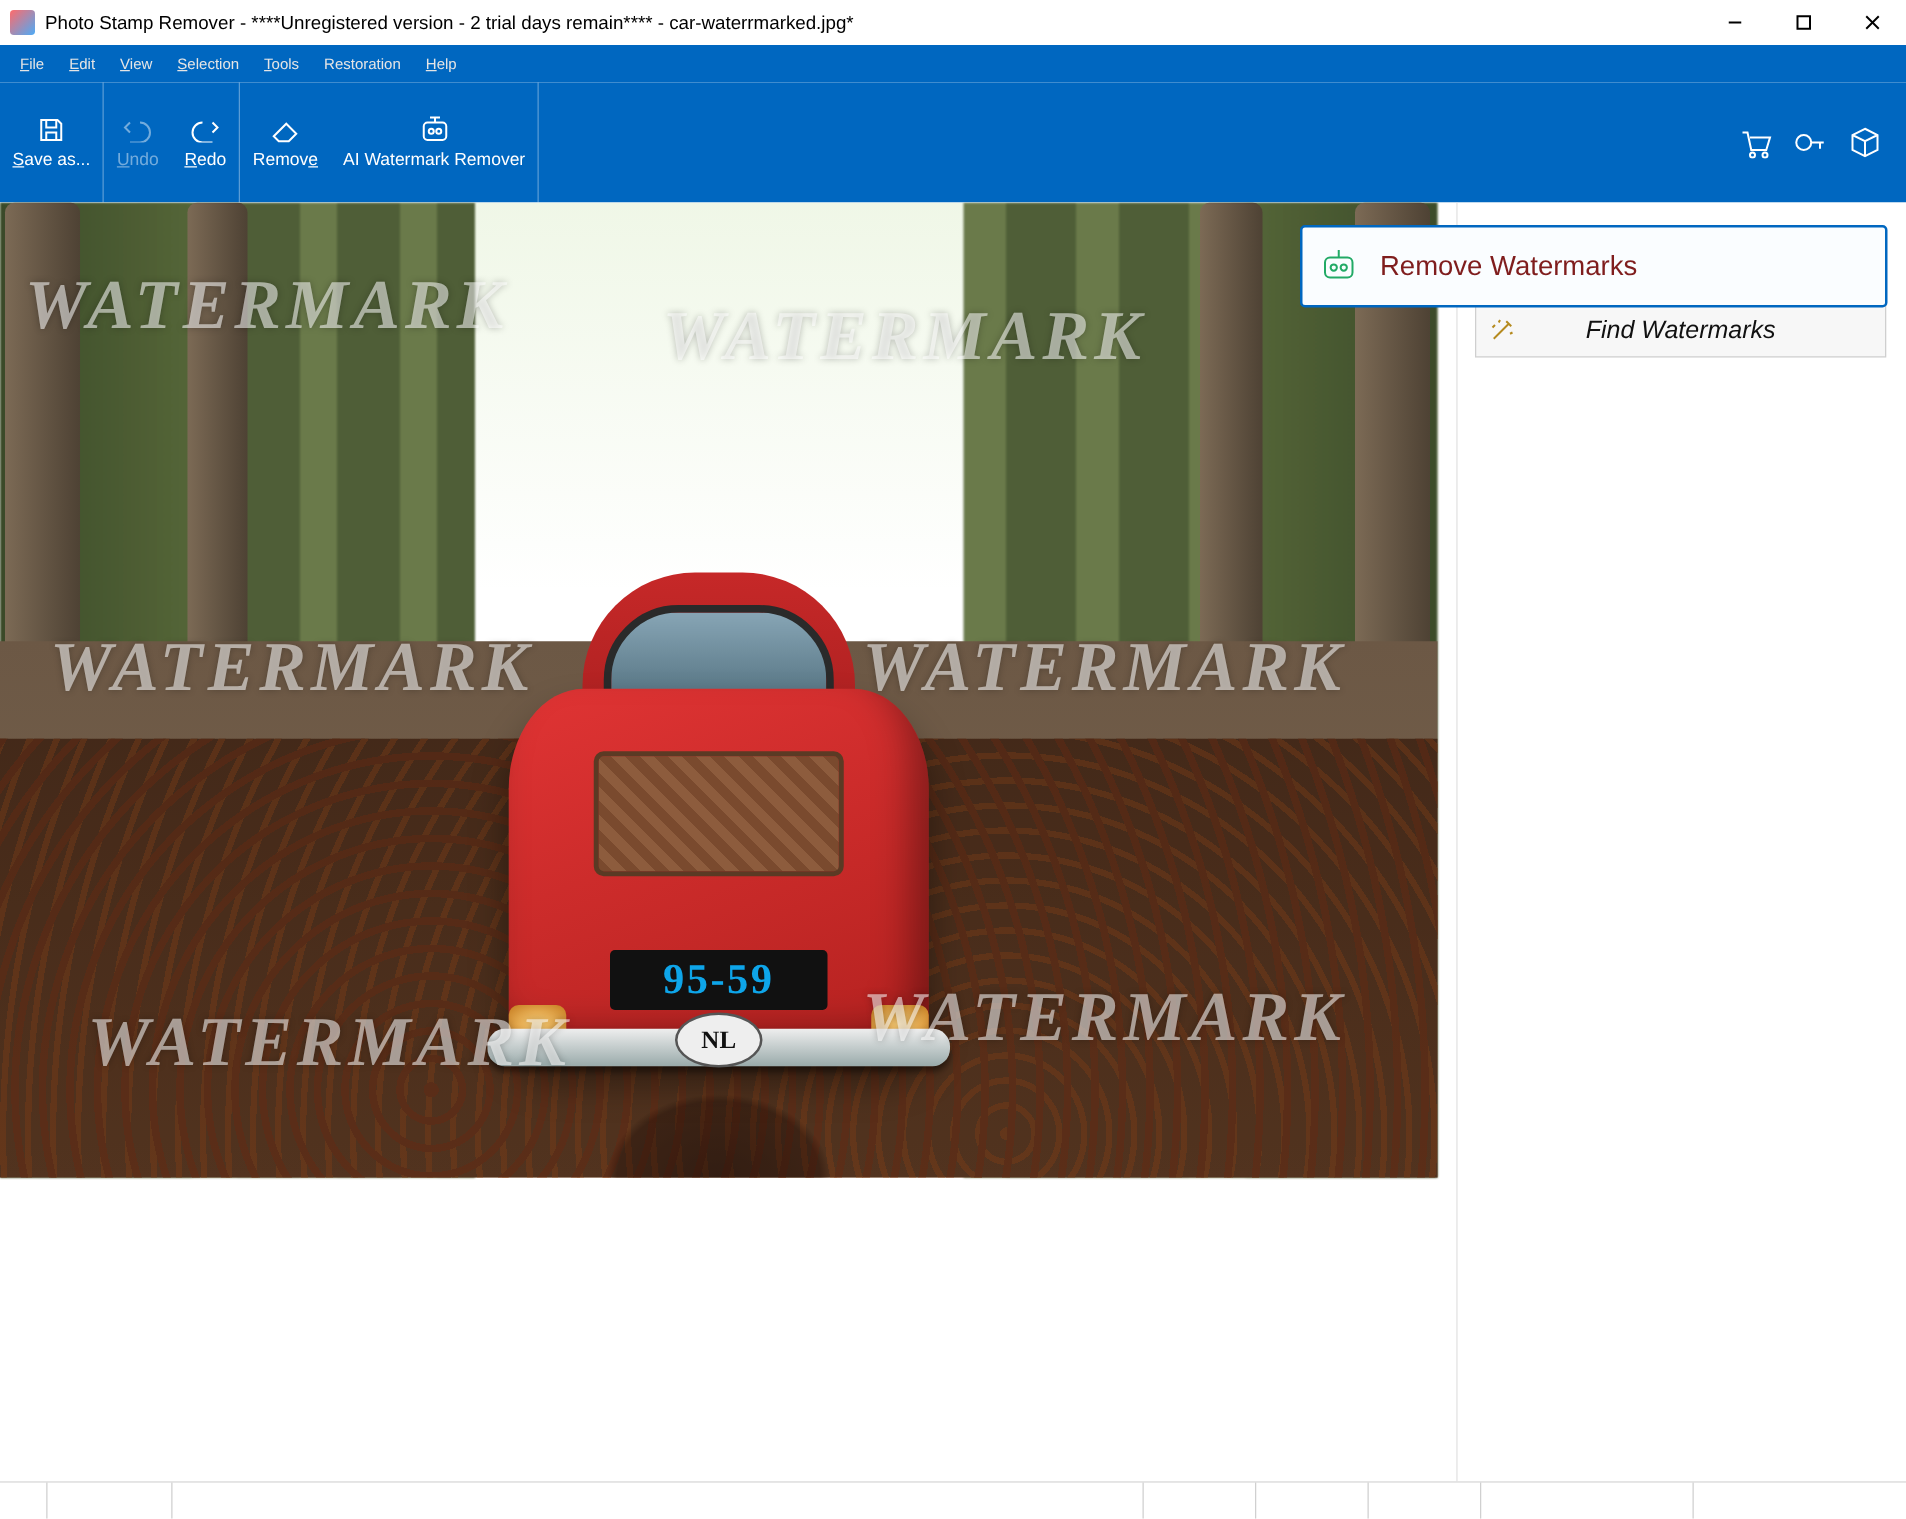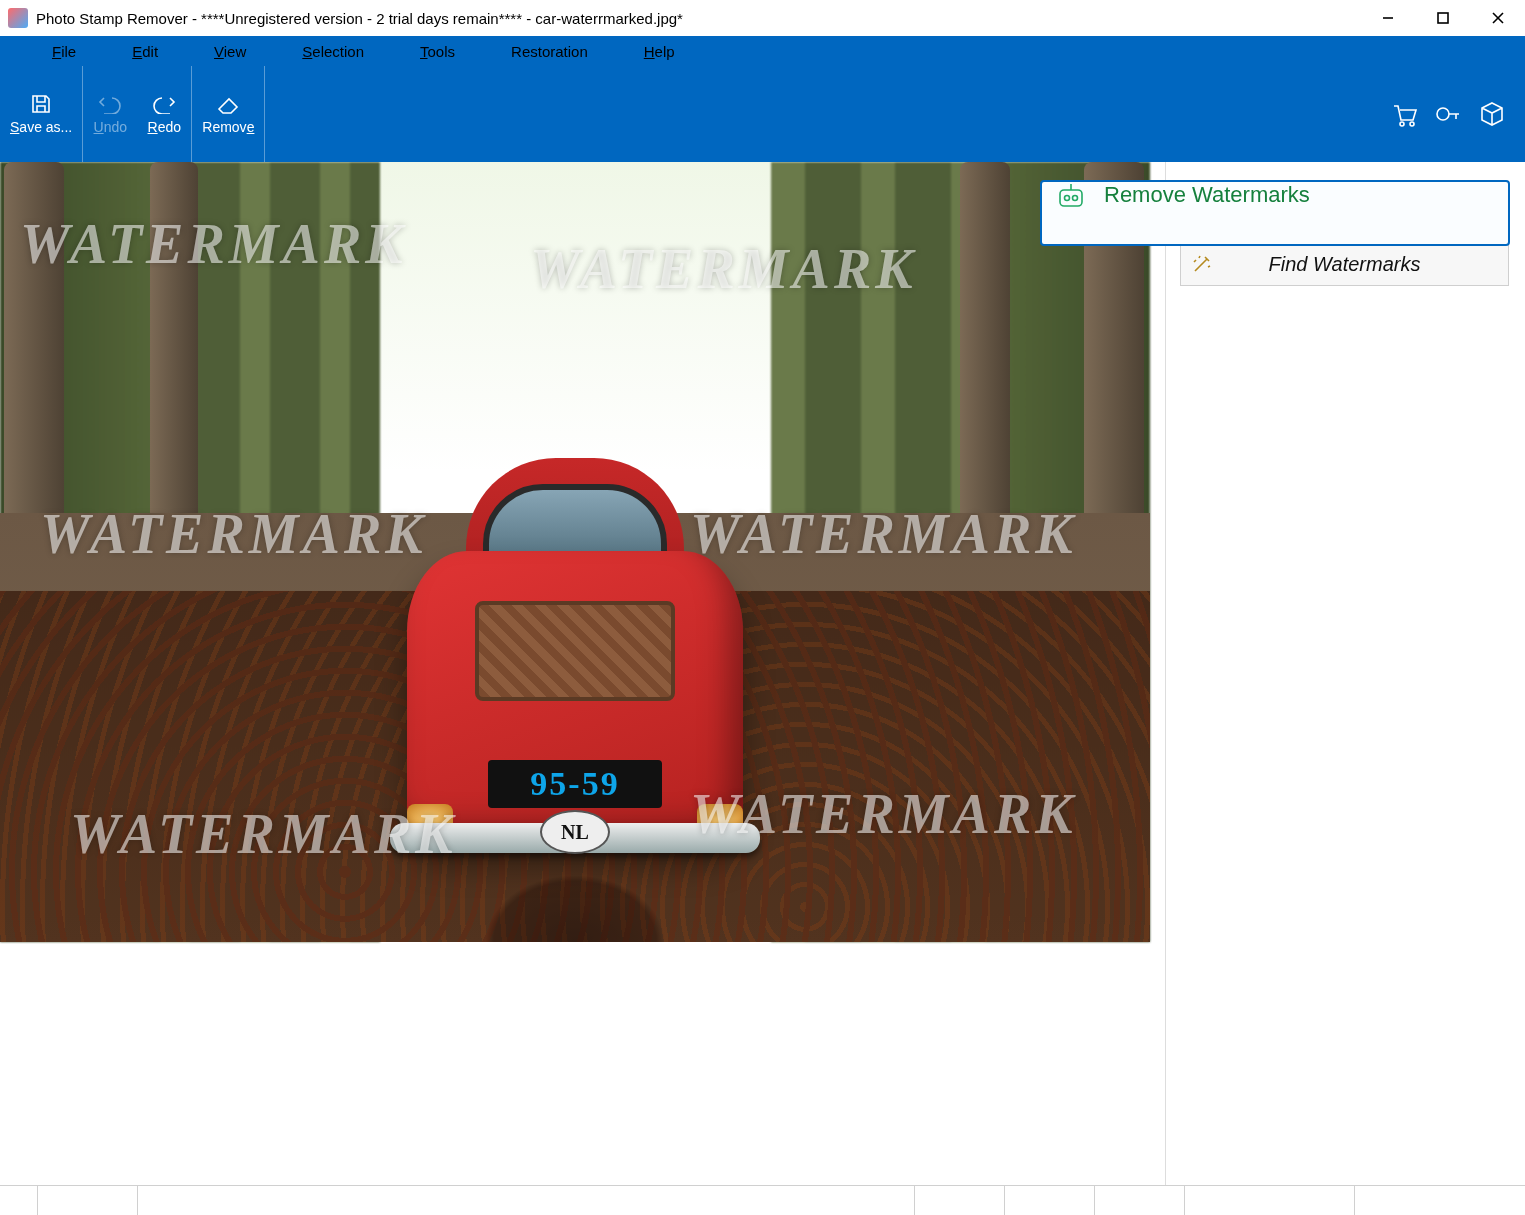--- a/index.html
+++ b/index.html
@@ -7,41 +7,41 @@
 
 
 .titlebar { height: 36px; background: #fff; display: flex; align-items: center; padding-left: 8px; }
 .titlebar .app-icon { width: 20px; height: 20px; margin-right: 8px; background: linear-gradient(135deg,#ff6b6b,#4dabf7); border-radius: 3px; }
 .titlebar .title { font-size: 15px; color: #000; flex: 1; white-space: nowrap; }
 .titlebar .win-btns { display: flex; }
 .titlebar .win-btn { width: 55px; height: 36px; display: flex; align-items: center; justify-content: center; cursor: pointer; }
 
 
 .menubar { height: 30px; background: #0067c0; display: flex; align-items: center; padding-left: 8px; gap: 4px; }
-.menubar .menu-item { color: #000000; font-size: 15px; padding: 2px 8px; cursor: pointer; margin-left: 36px; }
+.menubar .menu-item { color: #e5e5e5; font-size: 12px; padding: 2px 8px; cursor: pointer; }
 .menubar .menu-item .mn { text-decoration: underline; }
 
 
 .toolbar { height: 96px; background: #0067c0; display: flex; align-items: stretch; color: #fff; }
 .toolbar .grp { display: flex; border-right: 1px solid rgba(255,255,255,.35); }
 .toolbar .tbtn { display: flex; flex-direction: column; align-items: center; justify-content: center; padding: 4px 10px 6px; font-size: 14px; line-height: 1.2; text-align: center; cursor: pointer; min-width: 54px; }
 .toolbar .tbtn.disabled { opacity: .45; cursor: default; }
 .toolbar .tbtn .tic { width: 26px; height: 26px; margin-bottom: 2px; display:flex; align-items:center; justify-content:center; }
 .toolbar .tbtn .mn { text-decoration: underline; }
 .toolbar .spacer { flex: 1; }
 .toolbar .util { display: flex; align-items: center; gap: 14px; padding-right: 18px; }
 .toolbar .util .uic { width: 30px; height: 30px; cursor: pointer; display:flex; align-items:center; justify-content:center; }
 
 
 .workspace { display: flex; height: calc(1215px - 36px - 30px - 96px - 30px); }
 .canvas-pane { flex: 1; background: #fff; position: relative; overflow: hidden; }
 .canvas-img { position: absolute; left: 0; top: 0; width: 1150px; height: 780px; }
 .side-pane { width: 360px; background: #fff; border-left: 1px solid #ddd; padding: 18px 16px 0 14px; }
 .side-title { color: #0067c0; font-size: 22px; font-weight: 400; margin-bottom: 34px; }
-.big-btn { display:flex; align-items:flex-start; gap:18px; width:100%; height:66px; border:2px solid #0067c0; background:#fafdff; border-radius:4px; font-size:22px; color:#15803d; padding:0 14px; cursor:pointer; margin-left: -140px; width: 470px; position: relative; z-index: 3; }
+.big-btn { display:flex; align-items:center; gap:18px; width:100%; height:66px; border:2px solid #0067c0; background:#fafdff; border-radius:4px; font-size:22px; color:#7f1d1d; padding:0 14px; cursor:pointer; margin-left: -140px; width: 470px; position: relative; z-index: 3; }
 .big-btn .bi { width: 30px; height: 30px; }
 .small-btn { display:flex; align-items:center; gap:14px; width:100%; height:44px; border:1px solid #cfcfcf; background:#f7f7f7; font-size:20px; color:#111; padding:0 12px; cursor:pointer; margin-top: -4px; justify-content:center;font-style:italic; }
 .small-btn .bi { width: 22px; height: 22px; position:absolute; }
 .small-btn { position:relative; }
 .small-btn .bi { left: 10px; }
 
 
 .statusbar { height: 30px; background: #fff; border-top: 1px solid #d0d0d0; display:flex; }
 .statusbar .cell { border-right: 1px solid #d0d0d0; height:100%; }
 
@@ -149,20 +149,31 @@
   </div>
   <div class="grp">
     <div class="tbtn">
       <div class="tic">
           <svg width="26" height="22">
             <path d="M4 16L14 6l8 8-6 6H8z"></path>
           </svg>
         </div>
       <span>Remov<span class="mn">e</span></span>
     </div>
+    <div class="tbtn">
+      <div class="tic">
+          <svg width="28" height="24">
+            <rect x="5" y="6" width="18" height="14" rx="3"></rect>
+            <circle cx="11" cy="13" r="2"></circle>
+            <circle cx="17" cy="13" r="2"></circle>
+            <path d="M14 2v4M10 2h8"></path>
+          </svg>
+        </div>
+      <span>AI Watermark Remover</span>
+    </div>
   </div>
 
   <div class="spacer"></div>
   <div class="util">
     <div class="uic">
         <svg width="28" height="26">
           <path d="M4 5h4l3 14h12l3-10H10"></path>
           <circle cx="12" cy="23" r="2"></circle>
           <circle cx="22" cy="23" r="2"></circle>
         </svg>

